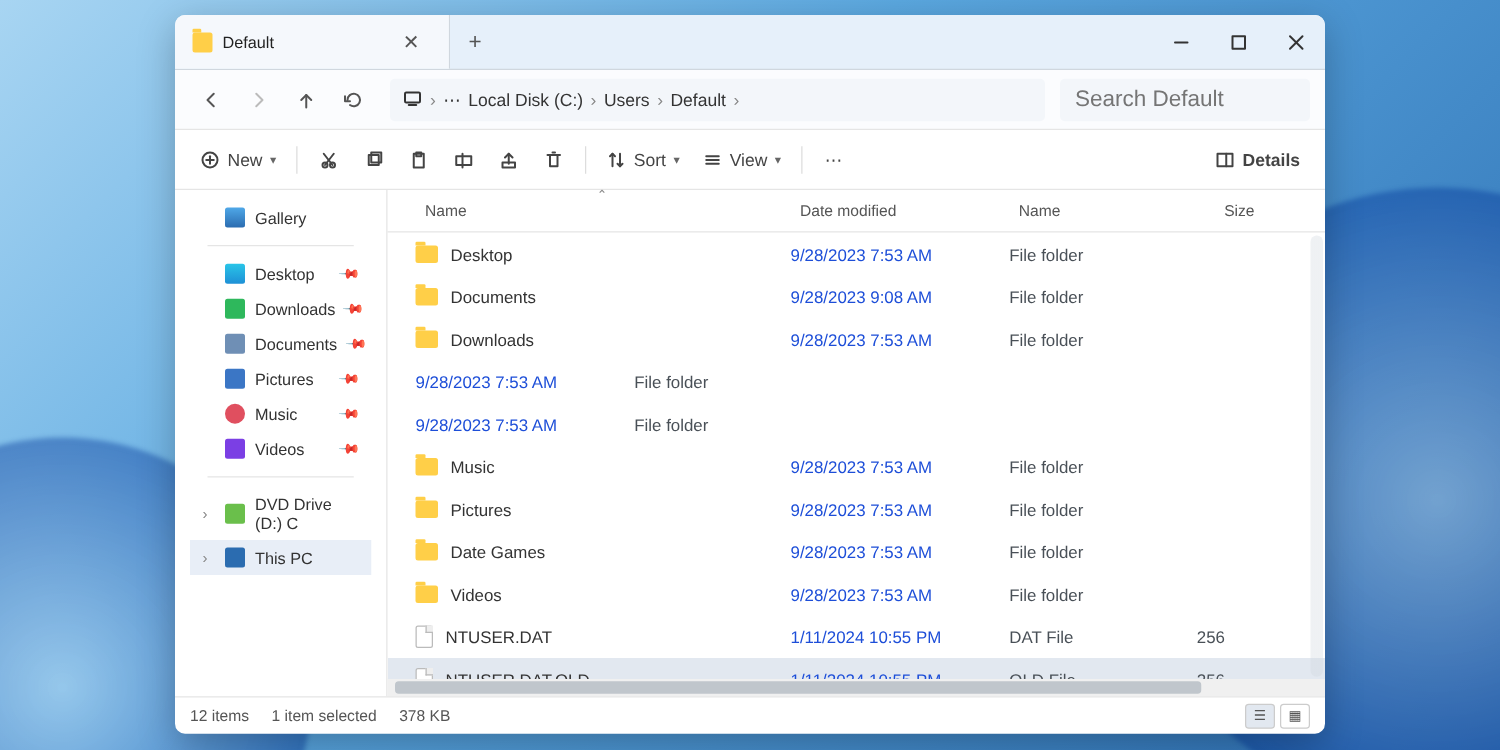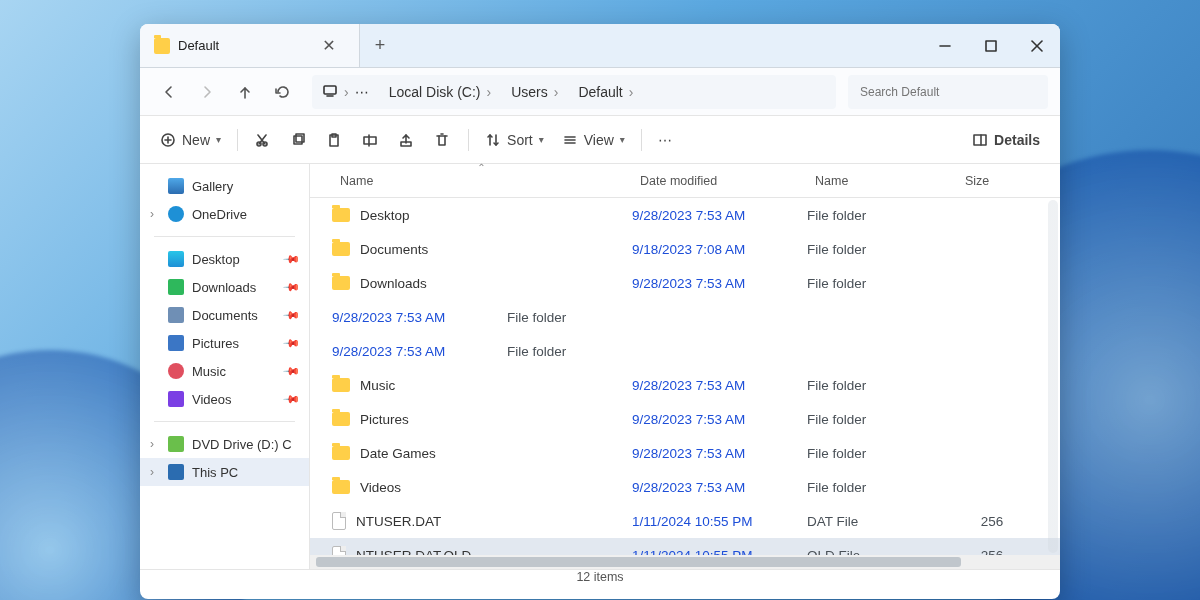--- a/index.html
+++ b/index.html
@@ -11,21 +11,21 @@
   
   .wave {
     position: absolute; border-radius: 50%;
     background: radial-gradient(circle, rgba(255,255,255,0.3) 0%, rgba(0,50,150,0.4) 70%);
     filter: blur(2px);
   }
   .wave1 { width: 400px; height: 400px; top: 350px; left: -150px; }
   .wave2 { width: 500px; height: 500px; top: 150px; right: -200px; }
 
   .window {
-    position: absolute; top: 24px; left: 140px; width: 920px; height: 575px;
+    position: absolute; top: 12px; left: 140px; width: 920px; height: 575px;
     background: #ffffff; border-radius: 8px; box-shadow: 0 8px 30px rgba(0,0,0,0.25);
     display: flex; flex-direction: column; overflow: hidden;
   }
 
   
   .titlebar {
     height: 44px; display: flex; align-items: center;
     background: #e6f0fa; border-bottom: 1px solid #d0d7de;
   }
   .tab {
@@ -46,41 +46,41 @@
   .navbar {
     height: 48px; display:flex; align-items:center; gap:4px; padding: 0 12px;
     border-bottom: 1px solid #e5e5e5; background:#fbfcfe;
   }
   .nav-btn { width:34px; height:34px; display:flex; align-items:center; justify-content:center; color:#555; border-radius:4px; cursor:pointer; }
   .nav-btn.disabled { color:#bbb; }
   .breadcrumb {
     flex:1; display:flex; align-items:center; gap:6px; padding:0 10px;
     background:#f3f6fa; height:34px; border-radius:4px; margin:0 8px; font-size:14px; color:#333;
   }
-  .crumb { cursor:pointer;margin-left:14px; }
+  .crumb { cursor:pointer; }
   .crumb-sep { color:#888; }
   .search {
     width:200px; height:34px; background:#f3f6fa; border:none; border-radius:4px;
-    padding:0 12px; font-size:12px; color:#666;
+    padding:0 12px; font-size:18px; color:#666;
   }
 
   
   .toolbar {
     height: 48px; display:flex; align-items:center; gap:2px; padding:0 12px;
     border-bottom:1px solid #e5e5e5;
   }
-  .tb-btn { height:34px; min-width:34px; padding:0 8px; display:flex; align-items:center; gap:6px; color:#444; border-radius:4px; cursor:pointer; font-size:14px; }
+  .tb-btn { height:34px; min-width:34px; padding:0 8px; display:flex; align-items:center; justify-content:center; gap:6px; color:#444; border-radius:4px; cursor:pointer; font-size:14px; }
   .tb-sep { width:1px; height:22px; background:#ddd; margin:0 6px; }
   .tb-right { margin-left:auto;font-weight:bold; }
   .chev { font-size:10px; color:#666; }
 
   
   .body { flex:1; display:flex; min-height:0; }
   .sidebar {
-    width:170px; border-right:1px solid #e5e5e5; padding:8px 0; overflow-y:auto;
+    width:170px; border-right:1px solid #e5e5e5; padding:8px 12px; overflow-y:auto;
     font-size:13px; color:#333;
   }
   .side-item {
     display:flex; align-items:center; gap:8px; padding:6px 10px 6px 28px; cursor:pointer; position:relative;
   }
   .side-item.expandable::before {
     content:"›"; position:absolute; left:10px; color:#888; font-size:12px;
   }
   .side-item.active { background:#e8eef7; }
   .side-hr { height:1px; background:#e5e5e5; margin:8px 14px; }
@@ -100,41 +100,41 @@
   .main { flex:1; display:flex; flex-direction:column; min-width:0; }
   .cols {
     display:flex; height:34px; border-bottom:1px solid #e5e5e5; font-size:12.5px; color:#555;
     padding-left:22px;
   }
   .col { display:flex; align-items:center; padding:0 8px; border-right:1px solid transparent; cursor:pointer; }
   .c-name { width:300px; position:relative; }
   .c-name .sort-ind { position:absolute; top:-2px; left:50%; transform:translateX(-50%); font-size:10px; color:#888; }
   .c-date { width:175px; }
   .c-type { width:150px; }
-  .c-size { width:70px; text-align:right; justify-content:flex-start; }
+  .c-size { width:70px; text-align:right; justify-content:center; }
 
   .rows { flex:1; overflow-y:auto; font-size:13.5px; color:#333; position:relative; }
   .rows::after { content:""; position:absolute; right:2px; top:2px; width:10px; height:calc(100% - 4px); background:linear-gradient(#d0d7de,#d0d7de); border-radius:5px; opacity:0.35; }
   .row { display:flex; align-items:center; height:34px; padding-left:22px; cursor:pointer; }
   .row.selected { background:#e2e8f0; }
   .r-name { width:300px; display:flex; align-items:center; gap:10px; }
   .r-date { width:175px; color:#1d4ed8; }
   .r-type { width:150px; color:#495057; }
-  .r-size { width:70px; text-align:center; color:#495057; }
+  .r-size { width:70px; text-align:left; color:#495057; }
   .folder-ic { width:18px; height:14px; background:#ffcf48; border-radius:2px; position:relative; flex-shrink:0; }
   .folder-ic::before { content:""; position:absolute; top:-3px; left:0; width:8px; height:3px; background:#ffcf48; border-radius:1px 1px 0 0; }
   .file-ic { width:14px; height:18px; background:#fff; border:1px solid #bbb; border-radius:2px; position:relative; flex-shrink:0; }
   .file-ic::before { content:""; position:absolute; top:-1px; right:-1px; width:5px; height:5px; background:#eee; border-left:1px solid #bbb; border-bottom:1px solid #bbb; }
 
   .hscroll { height:14px; background:#f0f0f0; display:flex; align-items:center; }
   .hscroll-thumb { height:10px; background:#c0c6cc; width:86%; margin-left:6px; border-radius:3px; }
 
   .status {
     height:30px; border-top:1px solid #e5e5e5; display:flex; align-items:center;
-    padding:0 12px; font-size:12.5px; color:#555; gap:18px;flex-direction:column;
+    padding:0 12px; font-size:12.5px; color:#555; gap:18px;
   }
   .status .view-toggles { margin-left:auto; display:flex; gap:4px; }
   .vt { width:24px; height:20px; border:1px solid #ccc; border-radius:3px; display:flex; align-items:center; justify-content:center; font-size:11px; cursor:pointer; }
   .vt.active { background:#e2e8f0; }
 
   svg { width:16px; height:16px; stroke:currentColor; fill:none; stroke-width:1.6; stroke-linecap:round; stroke-linejoin:round; }
 </style>
 </head>
 <body>
 
@@ -292,24 +292,20 @@
     </div>
   </div>
 
   <div class="body">
 
     <div class="sidebar" id="sidebar">
         <div class="side-item">
           <span class="side-icon ic-gallery"></span>
     <span>Gallery</span>
     </div>
-        <div class="side-item expandable">
-          <span class="side-icon ic-onedrive"></span>
-    <span>OneDrive</span>
-    </div>
         <div class="side-hr"></div>
         <div class="side-item">
           <span class="side-icon ic-desktop"></span>
     <span>Desktop</span>
     <span class="pin">📌</span>
         </div>
         <div class="side-item">
           <span class="side-icon ic-downloads"></span>
     <span>Downloads</span>
     <span class="pin">📌</span>
@@ -369,21 +365,21 @@
             </div>
     <div class="r-date">9/28/2023 7:53 AM</div>
     <div class="r-type">File folder</div>
     <div class="r-size"></div>
           </div>
           <div class="row">
     <div class="r-name">
               <span class="folder-ic"></span>
               <span>Documents</span>
             </div>
-    <div class="r-date">9/18/2023 7:08 AM</div>
+    <div class="r-date">9/28/2023 9:08 AM</div>
     <div class="r-type">File folder</div>
     <div class="r-size"></div>
           </div>
           <div class="row">
     <div class="r-name">
               <span class="folder-ic"></span>
               <span>Downloads</span>
             </div>
     <div class="r-date">9/28/2023 7:53 AM</div>
     <div class="r-type">File folder</div>

